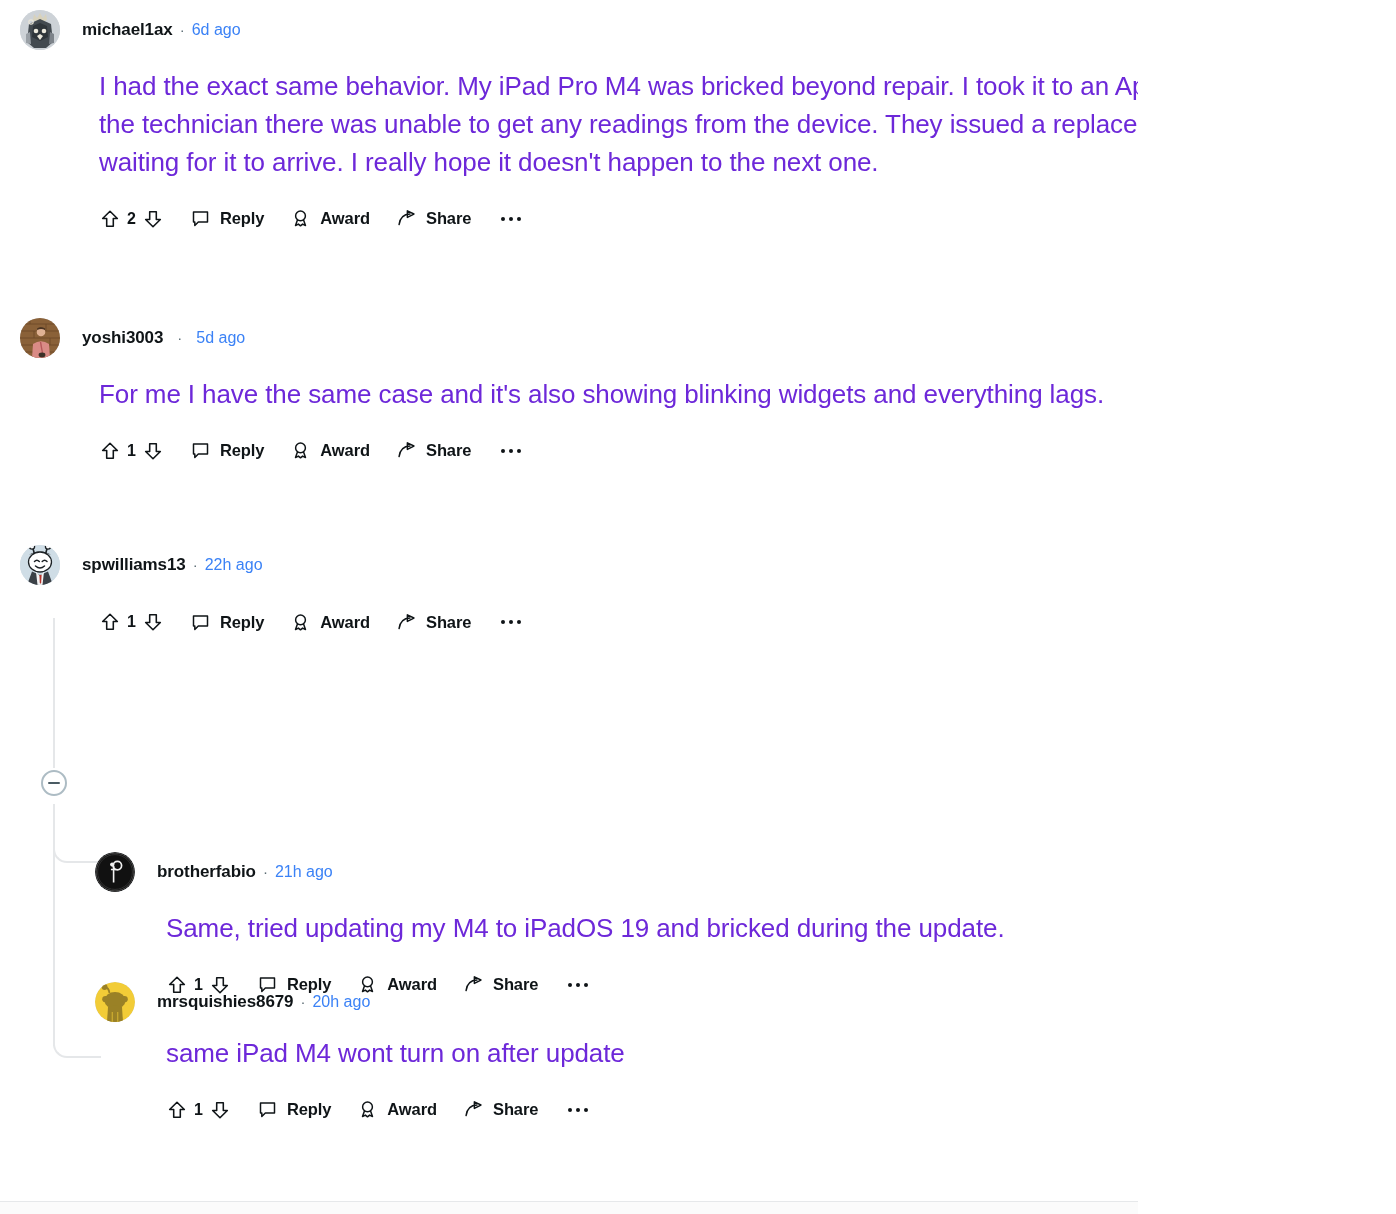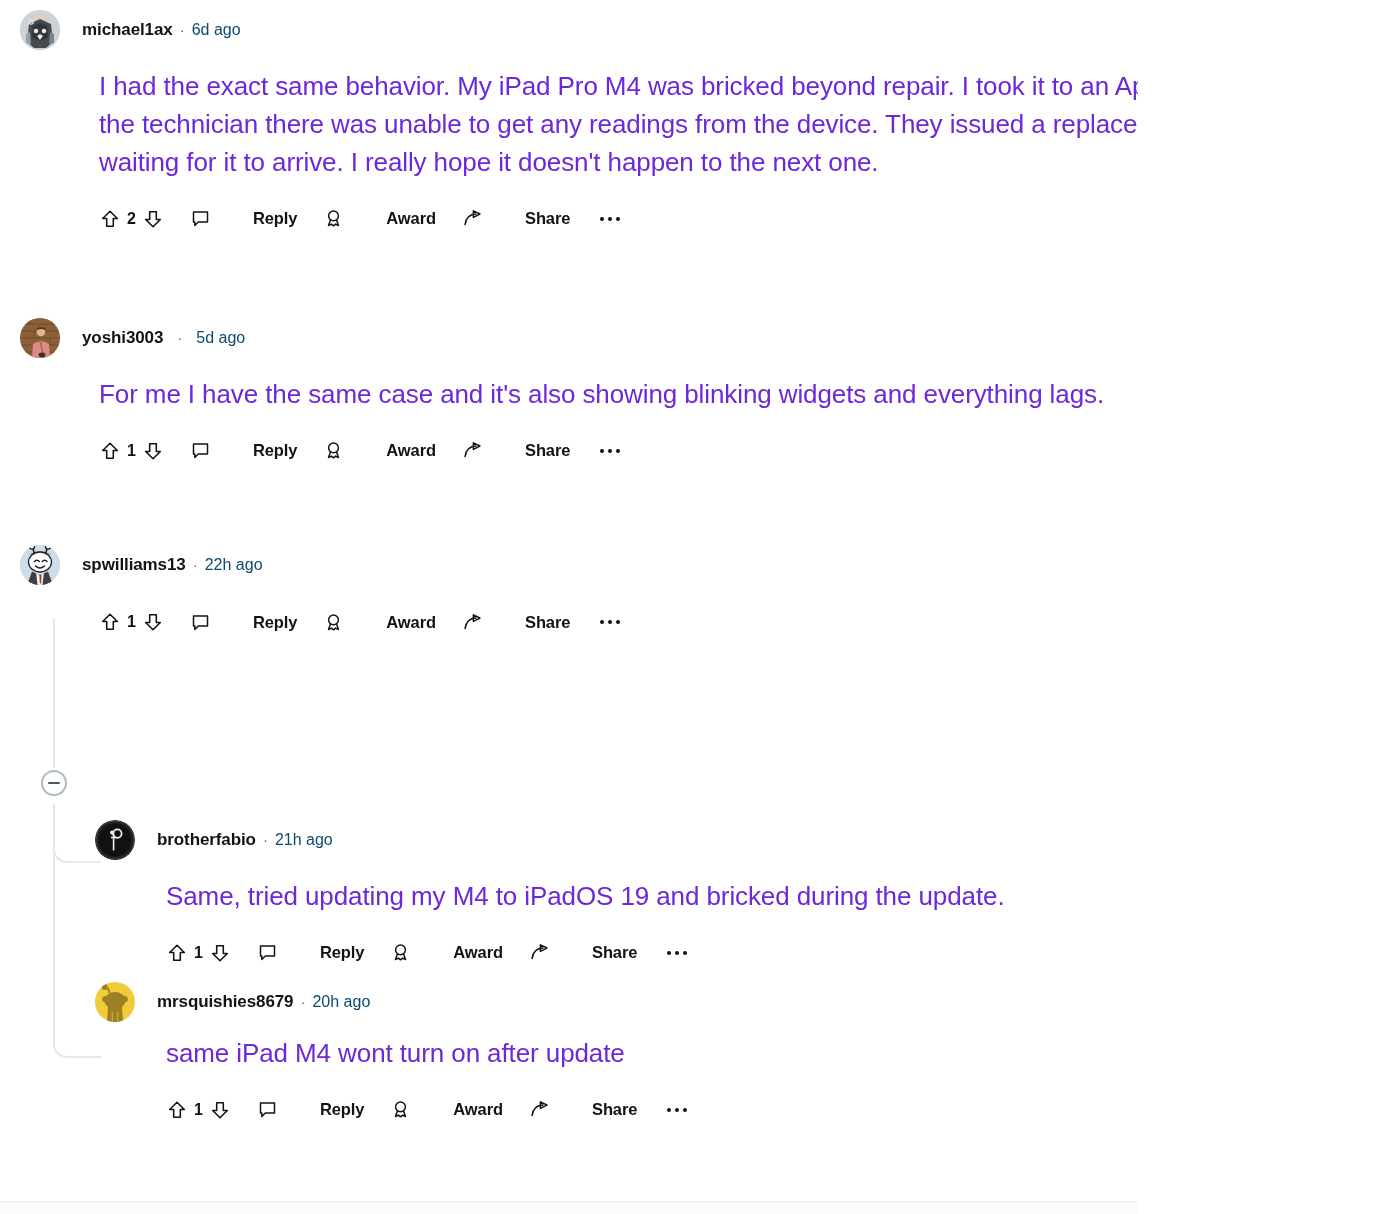--- a/index.html
+++ b/index.html
@@ -43,21 +43,21 @@
     white-space: nowrap;
   }
   .dot {
     color: #5c6c74;
     font-size: 15px;
     margin: 0 7px;
     line-height: 1;
   }
   .tstamp {
     font-size: 16px;
-    color: #0c4a6e;
+    color: #3b82f6;
     white-space: nowrap;
   }
   .cbody {
     font-size: 26px;
     line-height: 1.46;
     color: #6d28d9;
     letter-spacing: -0.1px;
   }
 
   
@@ -76,21 +76,20 @@
     color: #0f1417;
     margin: 0 6px;
     min-width: 8px;
     text-align: center;
   }
   .act {
     display: flex;
     align-items: center;
     margin-left: 26px;
     cursor: pointer;
-    gap: 33px;
   }
   .act .lbl {
     font-size: 16.5px;
     font-weight: bold;
     color: #0f1417;
     margin-left: 9px;
     letter-spacing: -0.1px;
   }
   .ico { display: block; }
   .more {
@@ -367,21 +366,21 @@
         <span class="lbl">Share</span>
       </div>
       <div class="more">
         <i></i>
         <i></i>
         <i></i>
       </div>
     </div>
   </div>
 
-  <div class="comment" style="left:95px; top:820px; width:1265px;">
+  <div class="comment" style="left:95px; top:852px; width:1265px;">
     <div class="chead">
       <div class="avatar">
         <svg width="40" height="40" viewBox="0 0 40 40">
           <circle cx="20" cy="20" r="20" fill="#111111"></circle>
           <circle cx="20" cy="20" r="19" fill="none" stroke="#6a6a6a" stroke-width="0.7"></circle>
           <circle cx="20" cy="20" r="17.4" fill="none" stroke="#3d3d3d" stroke-width="0.7"></circle>
           <circle cx="22.4" cy="13.6" r="4.2" fill="none" stroke="#f2f2f2" stroke-width="1.7"></circle>
           <circle cx="17.2" cy="12.6" r="2.1" fill="#f2f2f2"></circle>
           <path d="M18.6 13.8 L18.6 30.5" stroke="#f2f2f2" stroke-width="1.6" fill="none"></path>
           <path d="M15.9 17.4 L21.3 17.4" stroke="#f2f2f2" stroke-width="1.5" fill="none"></path>

